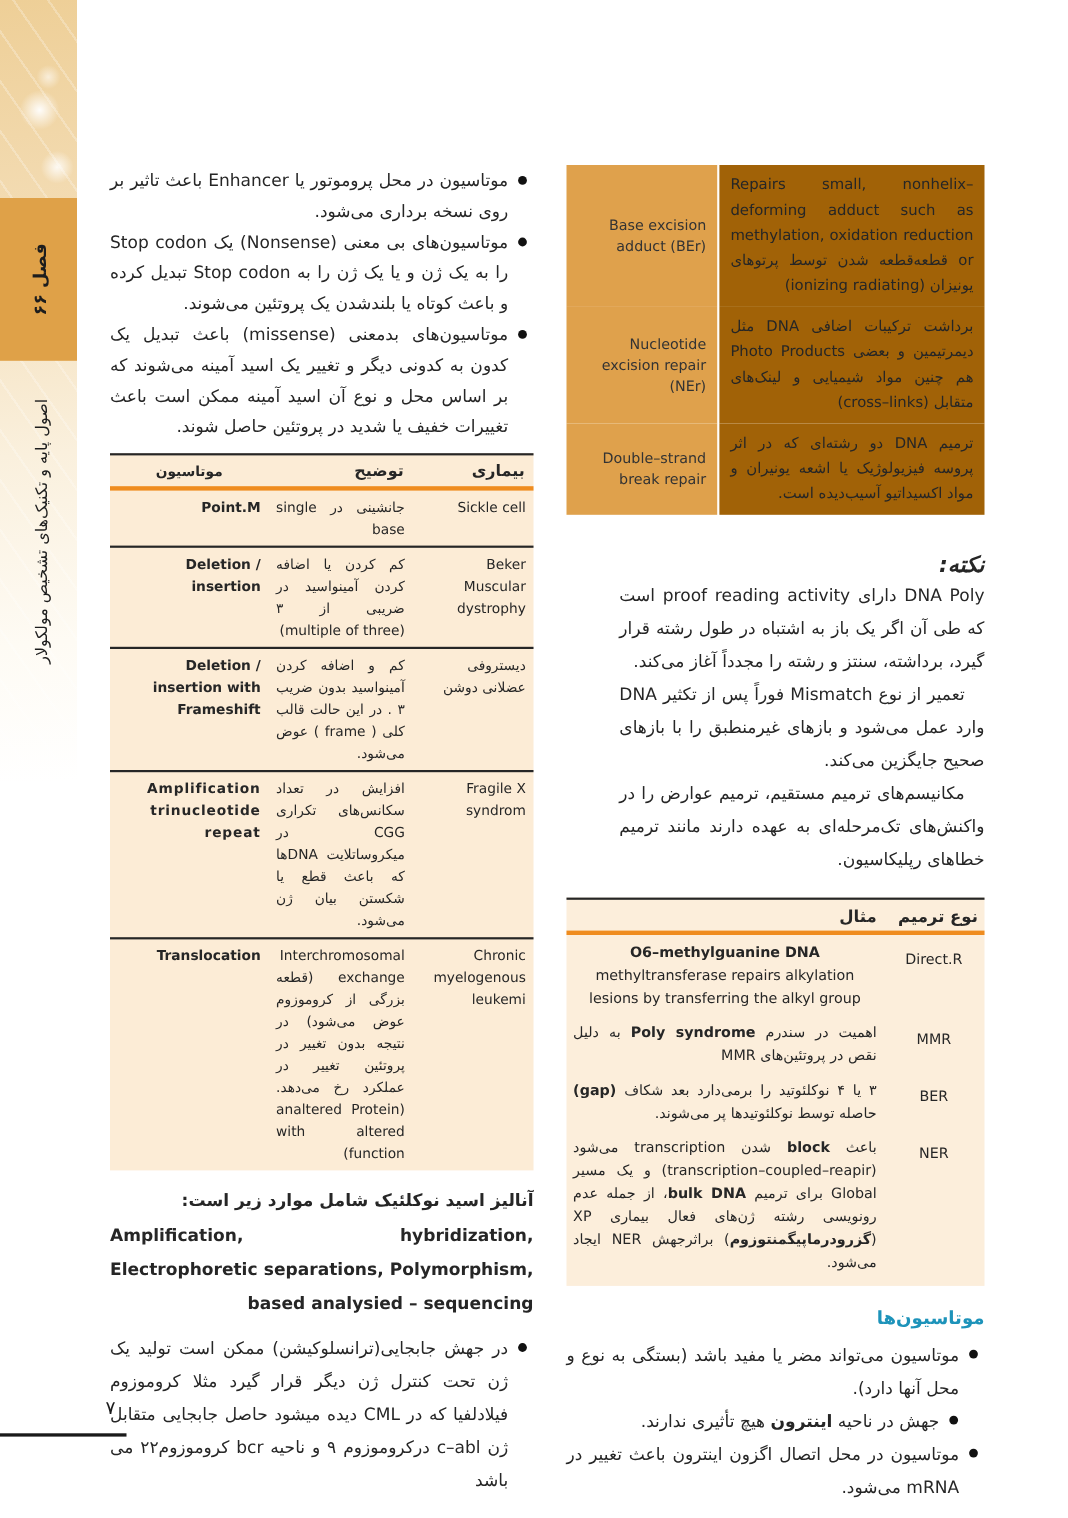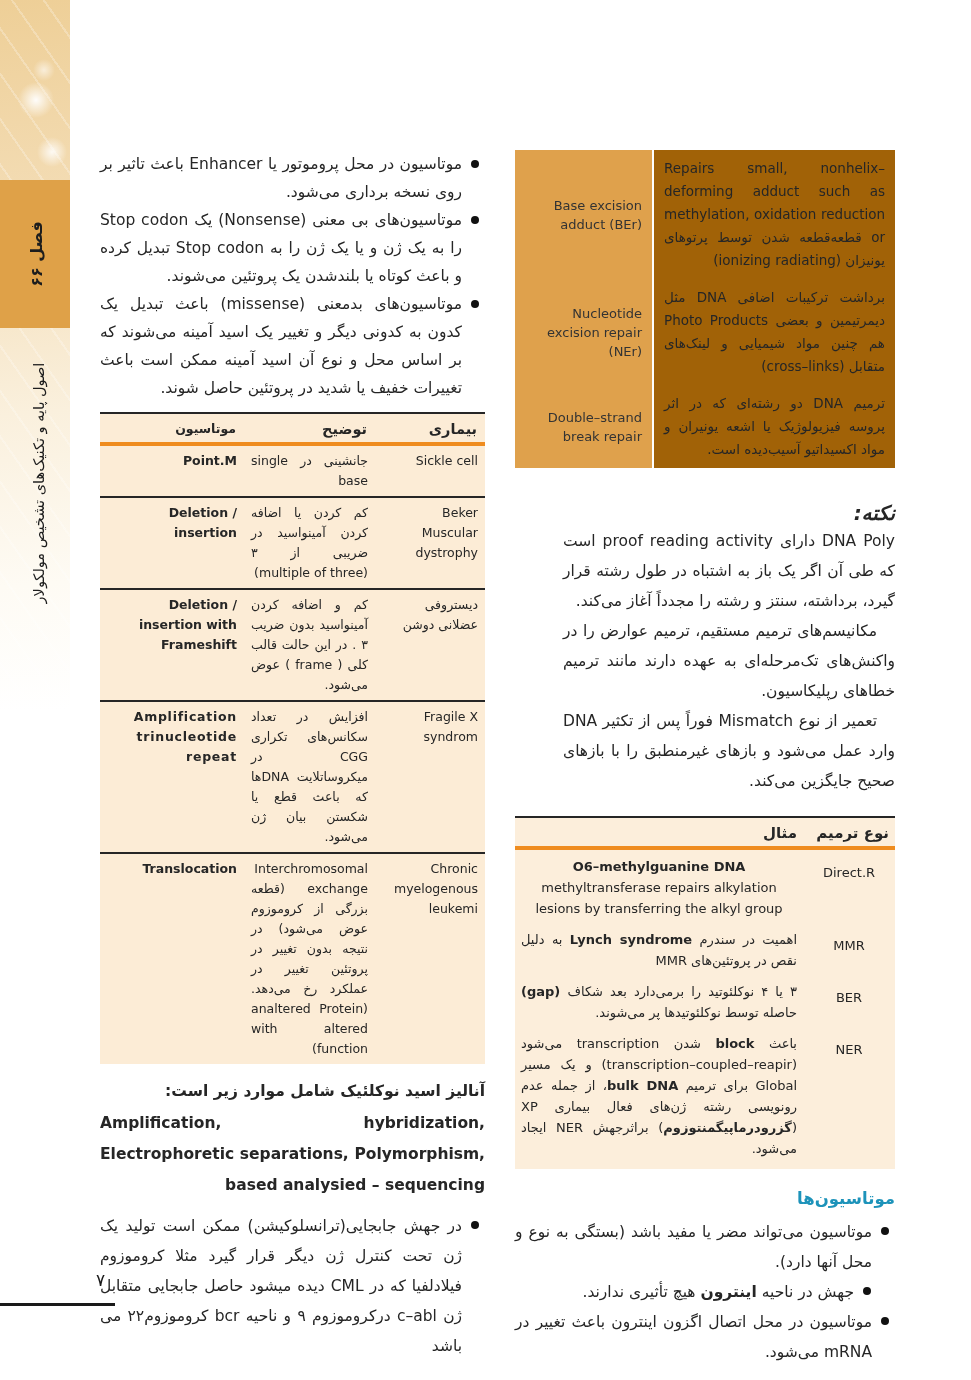--- a/index.html
+++ b/index.html
@@ -120,21 +120,21 @@
     </div>
     <div class="fa-bullet">
       <span class="dot"></span>
       <span>موتاسیون‌های بدمعنی (missense) باعث تبدیل یک کدون به کدونی دیگر و تغییر یک اسید آمینه می‌شوند که بر اساس محل و نوع آن اسید آمینه ممکن است باعث تغییرات خفیف یا شدید در پروتئین حاصل شوند.</span>
     </div>
 
     <div class="m-table">
       <div class="m-grid m-head">
         <div>بیماری</div>
         <div>توضیح</div>
-        <div class="m-mutation" style="direction:rtl;">موتاسیون</div>
+        <div class="m-mutation" style="direction:rtl;text-align:center;">موتاسیون</div>
       </div>
 
       <div class="m-grid m-row">
         <div class="m-disease">Sickle cell</div>
         <div class="m-desc">جانشینی در single base</div>
         <div class="m-mutation">Point.M</div>
       </div>
       <div class="m-grid m-row">
         <div class="m-disease">Beker Muscular dystrophy</div>
         <div class="m-desc">کم کردن یا اضافه کردن آمینواسید در ضریبی از ۳ (multiple of three)</div>
@@ -173,36 +173,36 @@
       <div class="r-content">Repairs small, nonhelix–deforming adduct such as methylation, oxidation reduction or قطعه‌قطعه شدن توسط پرتوهای یونیزان (ionizing radiating)</div>
       <div class="r-label">Nucleotide excision repair (NEr)</div>
       <div class="r-content">برداشت ترکیبات اضافی DNA مثل دیمرتیمین و بعضی Photo Products هم چنین مواد شیمیایی و لینک‌های متقابل (cross–links)</div>
       <div class="r-label">Double–strand break repair</div>
       <div class="r-content">ترمیم DNA دو رشته‌ای که در اثر پروسه فیزیولوژیک یا اشعه یونیران و مواد اکسیداتیو آسیب‌دیده است.</div>
     </div>
 
     <div class="note">
       <div class="note-heading">نکته:</div>
       <p>DNA Poly دارای proof reading activity است که طی آن اگر یک باز به اشتباه در طول رشته قرار گیرد، برداشته، سنتز و رشته را مجدداً آغاز می‌کند.</p>
+      <p class="indent">تعمیر از نوع Mismatch فوراً پس از تکثیر DNA وارد عمل می‌شود و بازهای غیرمنطبق را با بازهای صحیح جایگزین می‌کند.</p>
       <p class="indent">مکانیسم‌های ترمیم مستقیم، ترمیم عوارض را در واکنش‌های تک‌مرحله‌ای به عهده دارند مانند ترمیم خطاهای رپلیکاسیون.</p>
-      <p class="indent">تعمیر از نوع Mismatch فوراً پس از تکثیر DNA وارد عمل می‌شود و بازهای غیرمنطبق را با بازهای صحیح جایگزین می‌کند.</p>
     </div>
 
     <div class="t-table">
       <div class="t-grid t-head">
         <div>نوع ترمیم</div>
         <div style="text-align:right;">مثال</div>
       </div>
       <div class="t-grid t-row">
         <div class="t-type">Direct.R</div>
         <div class="t-example ltr"><b>O6–methylguanine DNA </b><span>methyltransferase repairs alkylation lesions by transferring the alkyl group</span></div>
       </div>
       <div class="t-grid t-row">
         <div class="t-type">MMR</div>
-        <div class="t-example"><span>اهمیت در سندرم </span><b>Lynch syndrome</b><span> به دلیل نقص در پروتئین‌های MMR</span></div>
+        <div class="t-example"><span>اهمیت در سندرم </span><b>Poly syndrome</b><span> به دلیل نقص در پروتئین‌های MMR</span></div>
       </div>
       <div class="t-grid t-row">
         <div class="t-type">BER</div>
         <div class="t-example"><span>۳ یا ۴ نوکلئوتید را برمی‌دارد بعد شکاف </span><b>(gap)</b><span> حاصله توسط نوکلئوتیدها پر می‌شوند.</span></div>
       </div>
       <div class="t-grid t-row">
         <div class="t-type">NER</div>
         <div class="t-example"><span>باعث </span><b>block</b><span> شدن transcription می‌شود (transcription–coupled–reapir) و یک مسیر Global برای ترمیم </span><b>bulk DNA</b><span>، از جمله عدم رونویسی رشته ژن‌های فعال بیماری XP (</span><b>گزرودرماپیگمنتوزوم</b><span>) براثرجهش NER ایجاد می‌شود.</span></div>
       </div>
     </div>

